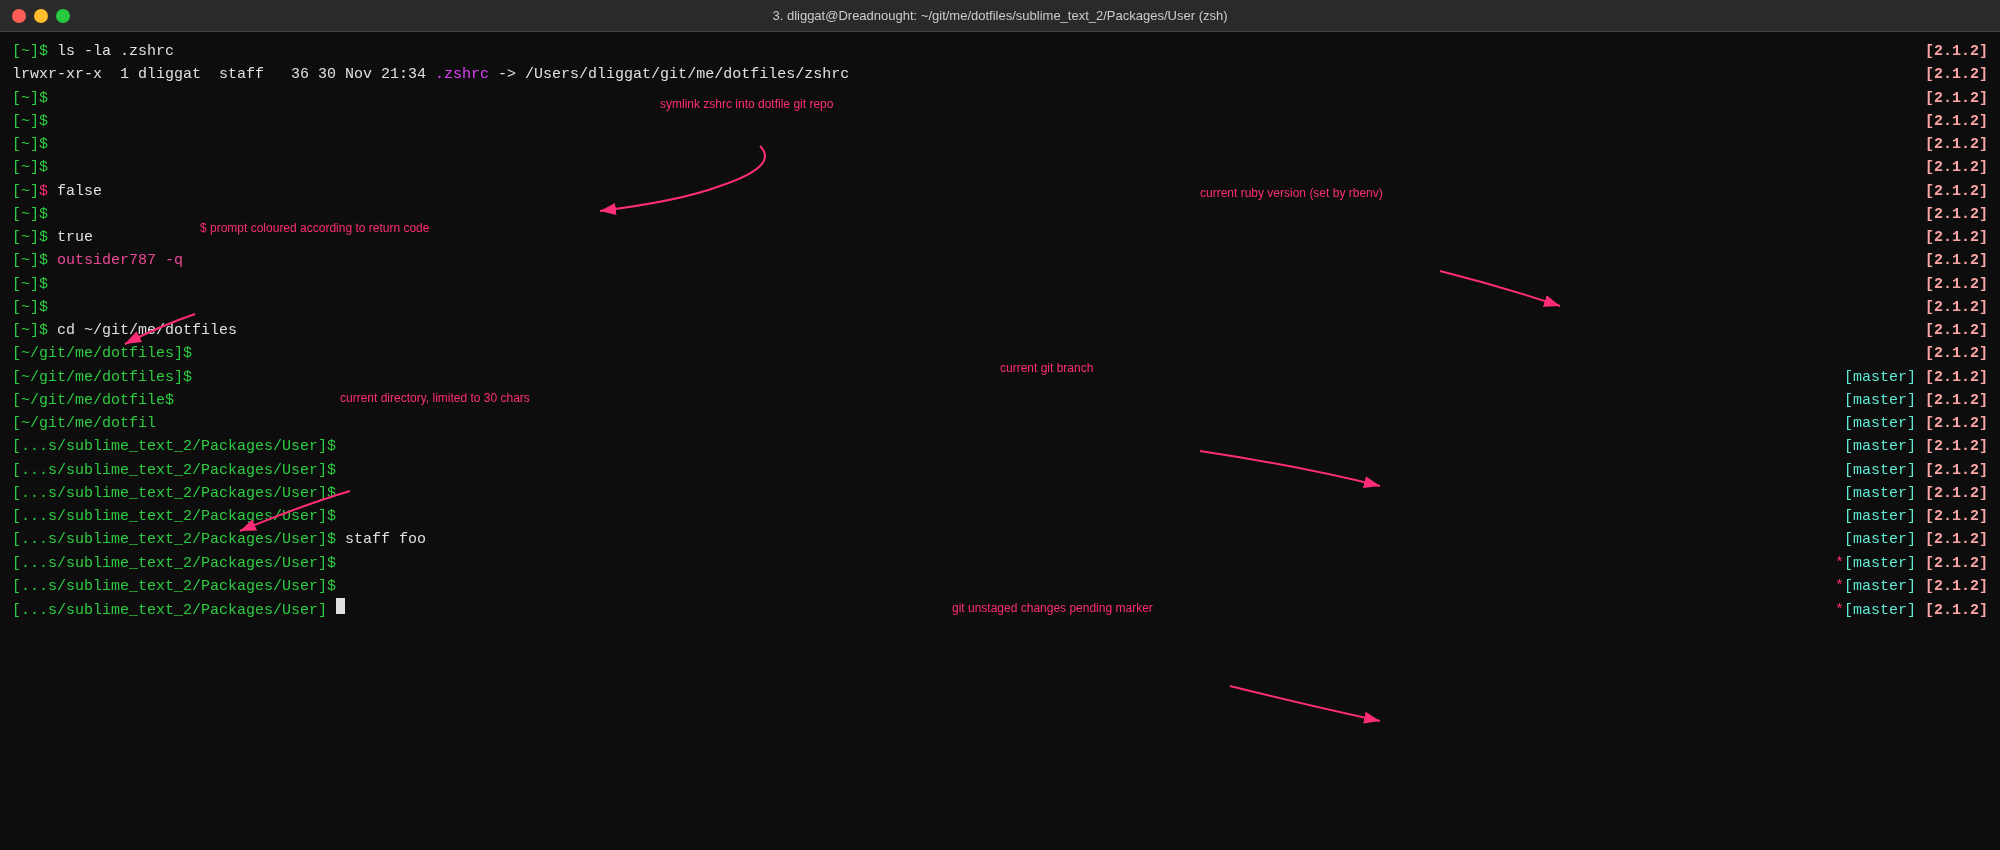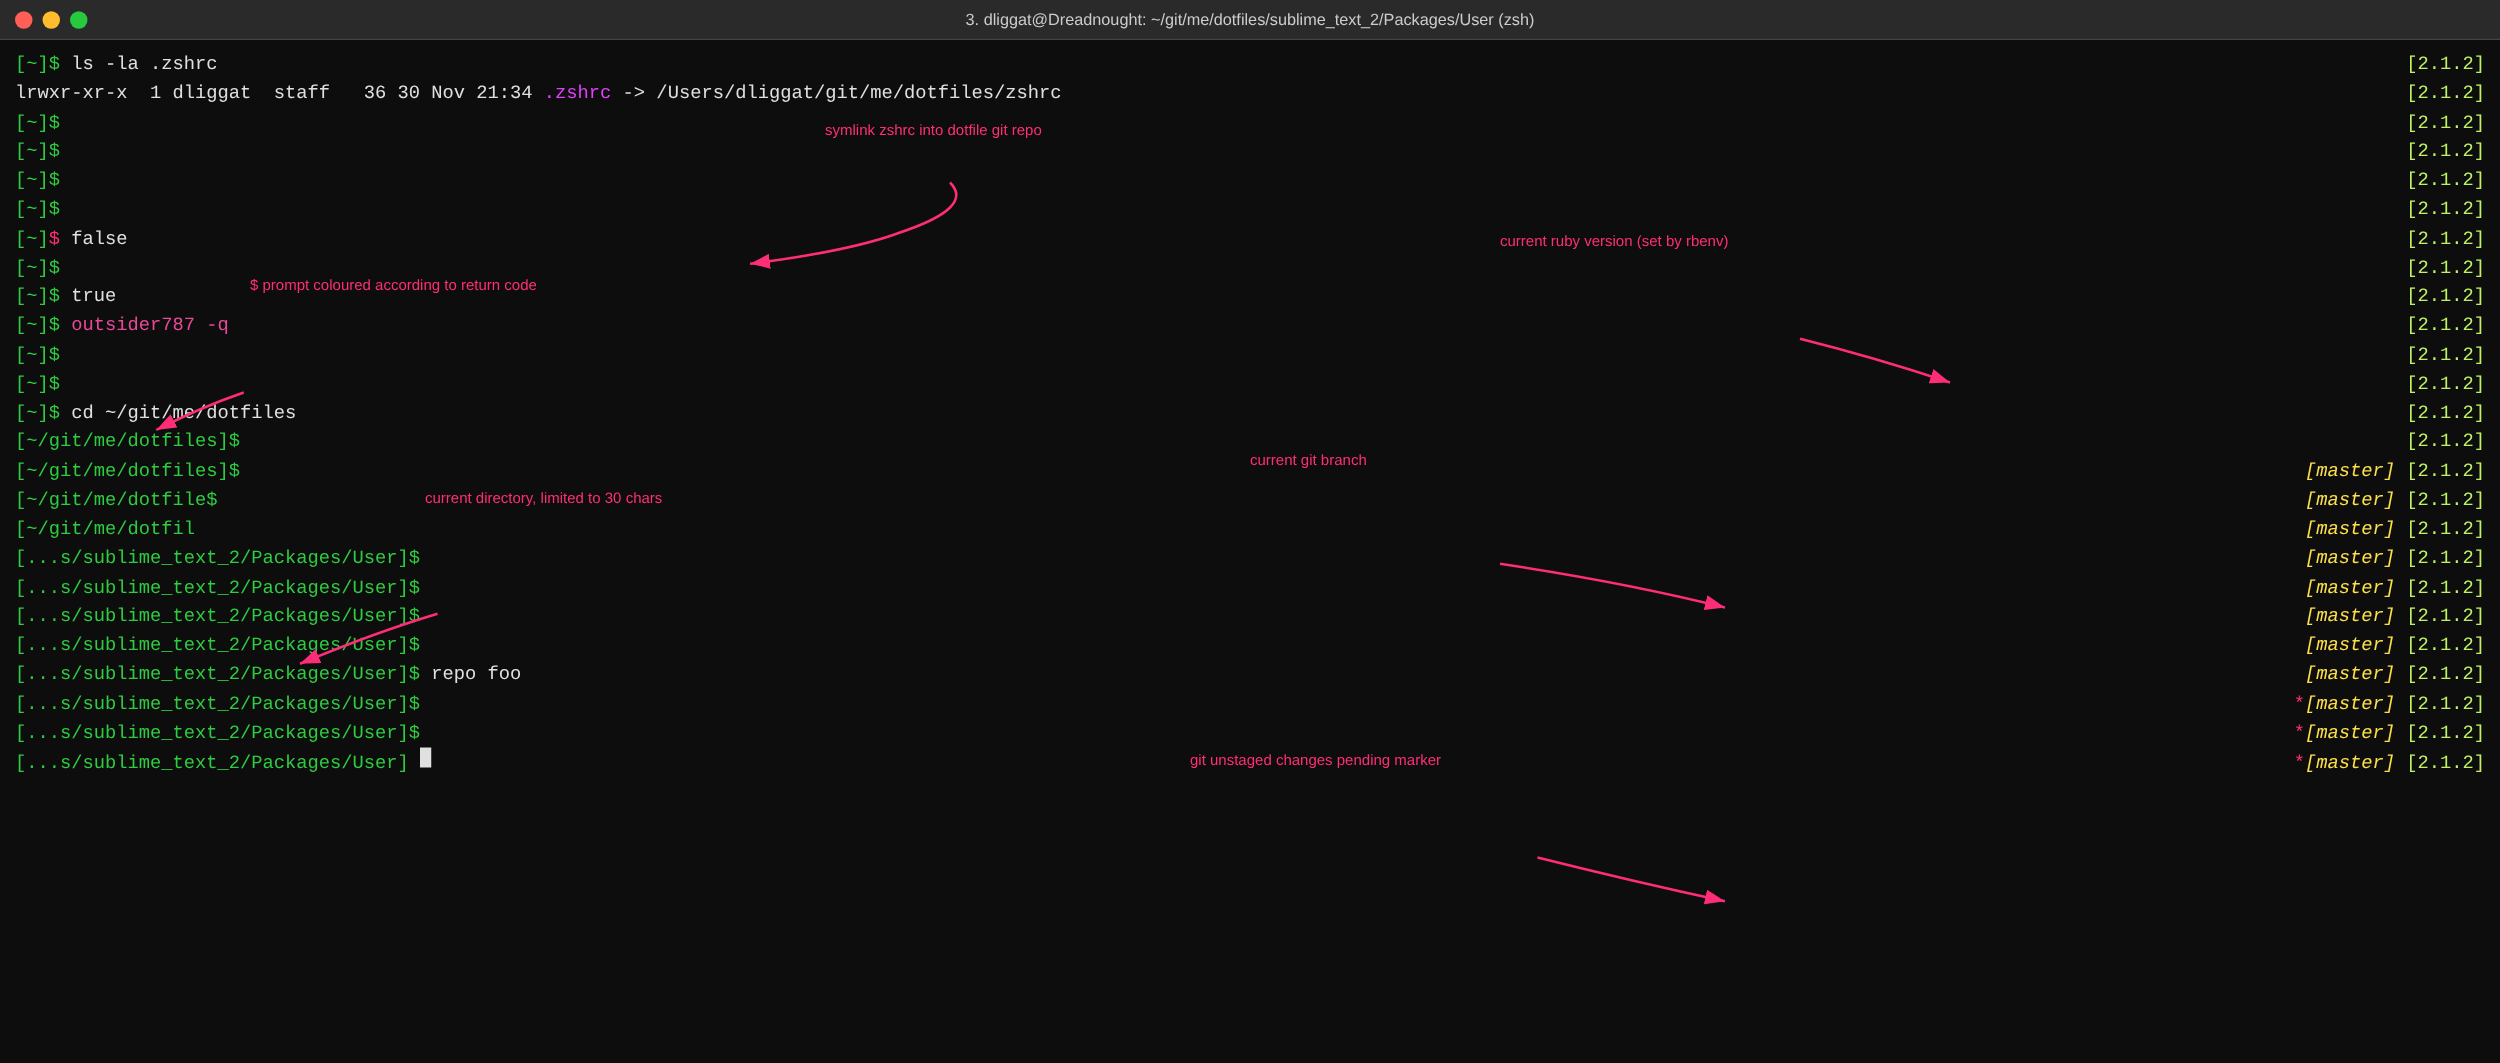--- a/index.html
+++ b/index.html
@@ -62,22 +62,22 @@
     }
 
     .term-left { display: flex; align-items: baseline; flex: 1; }
     .term-right { flex-shrink: 0; margin-left: 8px; }
     .c-white { color: #e0e0e0; }
     .c-gray { color: #ec4899; }
     .c-magenta-link { color: #e040fb; }
     .prompt-path { color: #2ecc40; }
     .prompt-dollar-ok { color: #2ecc40; }
     .prompt-dollar-fail { color: #ff2d78; }
-    .ruby-ver { color: #bef264; }
-    .git-branch { color: #fde047; font-style: italic; }
+    .ruby-ver { color: #fca5a5; font-weight: bold; }
+    .git-branch { color: #5eead4; }
 
     
     .annotation {
       position: absolute;
       color: #ff2d78;
       font-family: -apple-system, 'Helvetica Neue', sans-serif;
       font-size: 12px;
       line-height: 1.4;
       pointer-events: none;
     }
@@ -128,21 +128,21 @@
     <div class="term-line"><span class="term-left"><span class="prompt-path">[~]</span><span class="prompt-dollar-ok">$</span></span><span class="term-right"><span class="ruby-ver">[2.1.2]</span></span></div>
     <div class="term-line"><span class="term-left"><span class="prompt-path">[~]</span><span class="prompt-dollar-ok">$</span><span class="c-white"> cd ~/git/me/dotfiles</span></span><span class="term-right"><span class="ruby-ver">[2.1.2]</span></span></div>
     <div class="term-line"><span class="term-left"><span class="prompt-path">[~/git/me/dotfiles]</span><span class="prompt-dollar-ok">$</span></span><span class="term-right"><span class="ruby-ver">[2.1.2]</span></span></div>
     <div class="term-line"><span class="term-left"><span class="prompt-path">[~/git/me/dotfiles]</span><span class="prompt-dollar-ok">$</span></span><span class="term-right"><span class="git-branch">[master] </span><span class="ruby-ver">[2.1.2]</span></span></div>
     <div class="term-line"><span class="term-left"><span class="prompt-path">[~/git/me/dotfile</span><span class="prompt-dollar-ok">$</span></span><span class="term-right"><span class="git-branch">[master] </span><span class="ruby-ver">[2.1.2]</span></span></div>
     <div class="term-line"><span class="term-left"><span class="prompt-path">[~/git/me/dotfil</span></span><span class="term-right"><span class="git-branch">[master] </span><span class="ruby-ver">[2.1.2]</span></span></div>
     <div class="term-line"><span class="term-left"><span class="prompt-path">[...s/sublime_text_2/Packages/User]</span><span class="prompt-dollar-ok">$</span></span><span class="term-right"><span class="git-branch">[master] </span><span class="ruby-ver">[2.1.2]</span></span></div>
     <div class="term-line"><span class="term-left"><span class="prompt-path">[...s/sublime_text_2/Packages/User]</span><span class="prompt-dollar-ok">$</span></span><span class="term-right"><span class="git-branch">[master] </span><span class="ruby-ver">[2.1.2]</span></span></div>
     <div class="term-line"><span class="term-left"><span class="prompt-path">[...s/sublime_text_2/Packages/User]</span><span class="prompt-dollar-ok">$</span></span><span class="term-right"><span class="git-branch">[master] </span><span class="ruby-ver">[2.1.2]</span></span></div>
     <div class="term-line"><span class="term-left"><span class="prompt-path">[...s/sublime_text_2/Packages/User]</span><span class="prompt-dollar-ok">$</span></span><span class="term-right"><span class="git-branch">[master] </span><span class="ruby-ver">[2.1.2]</span></span></div>
-    <div class="term-line"><span class="term-left"><span class="prompt-path">[...s/sublime_text_2/Packages/User]</span><span class="prompt-dollar-ok">$</span><span class="c-white"> repo foo</span></span><span class="term-right"><span class="git-branch">[master] </span><span class="ruby-ver">[2.1.2]</span></span></div>
+    <div class="term-line"><span class="term-left"><span class="prompt-path">[...s/sublime_text_2/Packages/User]</span><span class="prompt-dollar-ok">$</span><span class="c-white"> staff foo</span></span><span class="term-right"><span class="git-branch">[master] </span><span class="ruby-ver">[2.1.2]</span></span></div>
     <div class="term-line"><span class="term-left"><span class="prompt-path">[...s/sublime_text_2/Packages/User]</span><span class="prompt-dollar-ok">$</span></span><span class="term-right"><span><span style="color:#ff2d78">*</span><span class="git-branch">[master]</span> </span><span class="ruby-ver">[2.1.2]</span></span></div>
     <div class="term-line"><span class="term-left"><span class="prompt-path">[...s/sublime_text_2/Packages/User]</span><span class="prompt-dollar-ok">$</span></span><span class="term-right"><span><span style="color:#ff2d78">*</span><span class="git-branch">[master]</span> </span><span class="ruby-ver">[2.1.2]</span></span></div>
     <div class="term-line"><span class="term-left"><span class="prompt-path">[...s/sublime_text_2/Packages/User]</span><span class="prompt-dollar-ok"> </span><span class="cursor"></span></span><span class="term-right"><span><span style="color:#ff2d78">*</span><span class="git-branch">[master]</span> </span><span class="ruby-ver">[2.1.2]</span></span></div>
   </div>
 
 <div class="annotation" style="left:660px; top:96px;">
   <span>symlink zshrc
 into dotfile git repo</span>
 </div>
 <div class="annotation" style="left:200px; top:220px;">

